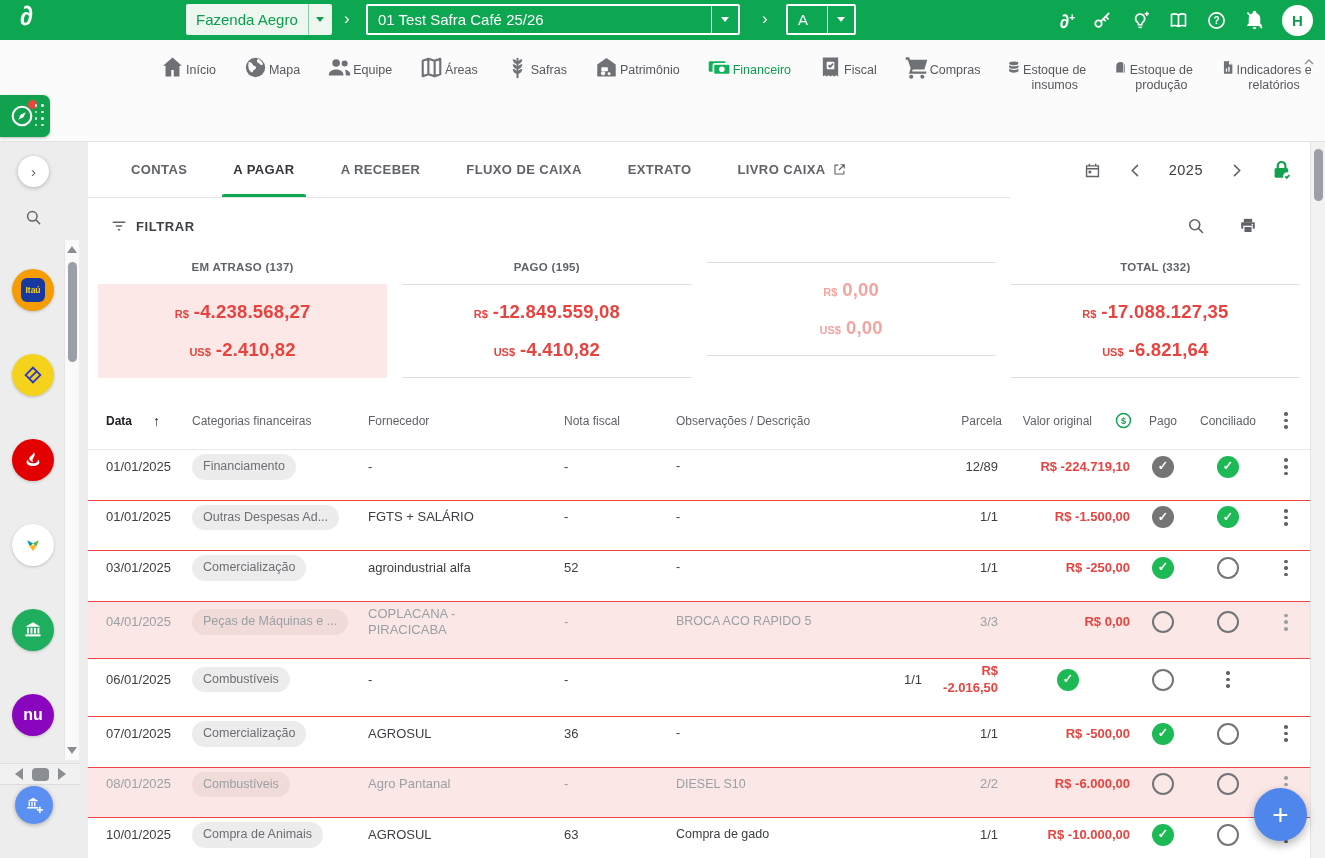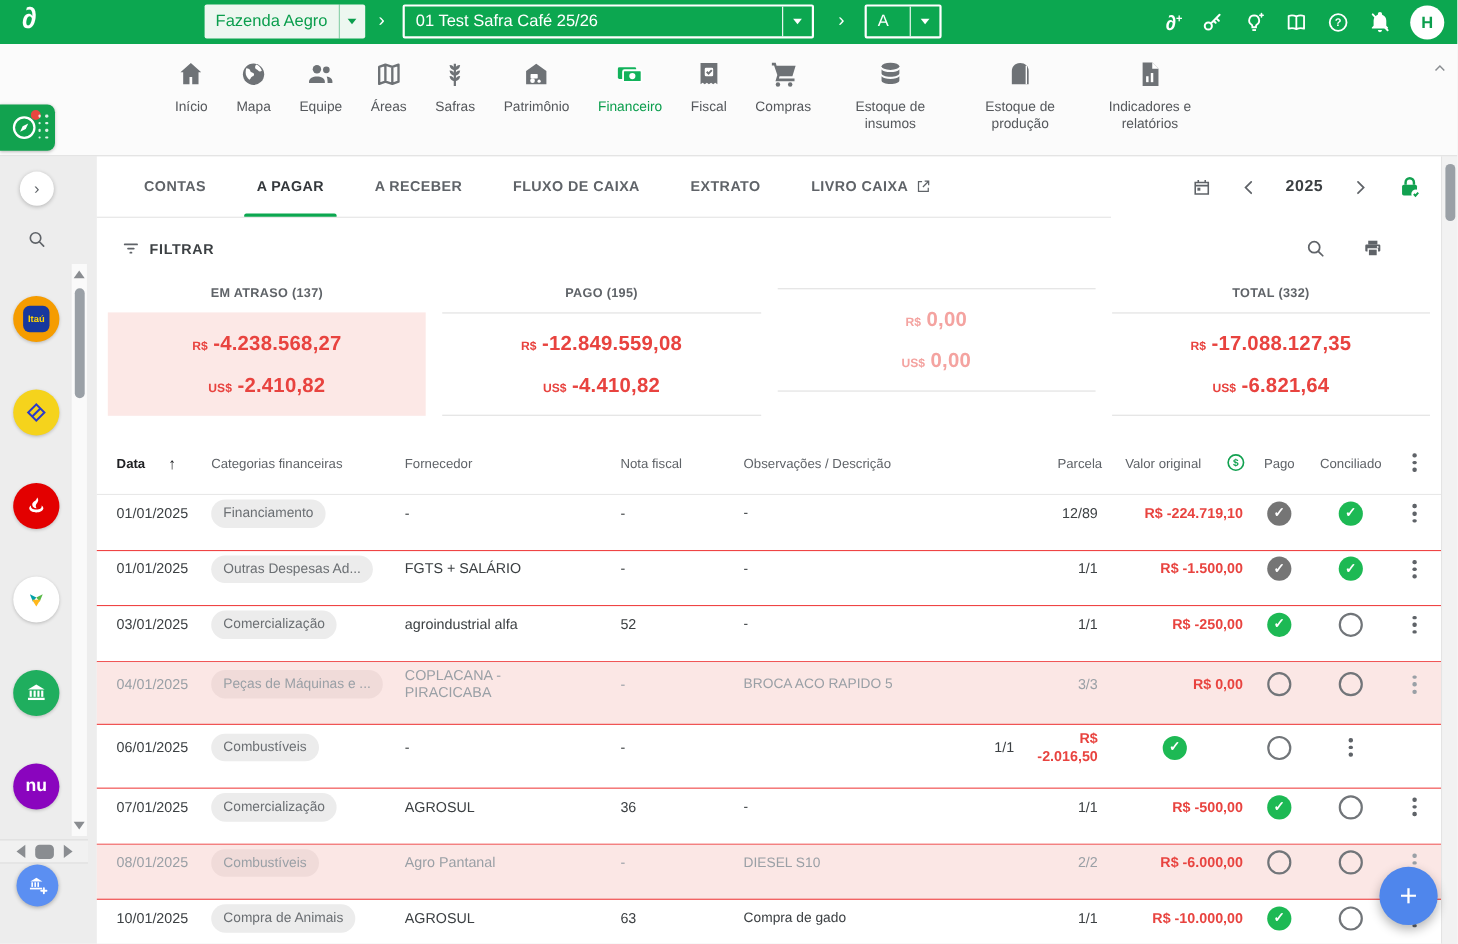--- a/index.html
+++ b/index.html
@@ -25,21 +25,21 @@
   .sel-field{left:786px;width:70px}
   .bsep{position:absolute;top:9px;color:#fff;font-size:17px;line-height:20px}
   .top-icons{position:absolute;right:12px;top:0;height:40px;display:flex;align-items:center;gap:17px}
   .tico{width:21px;height:21px;color:#fff;cursor:pointer}
   .aegro-add{color:#fff;font-size:19px;font-weight:bold;cursor:pointer;line-height:18px}
   .aegro-add sup{font-size:10px}
   .avatar{width:31px;height:31px;border-radius:50%;background:#fff;color:var(--greentx);font-weight:bold;font-size:15px;display:flex;align-items:center;justify-content:center;cursor:pointer}
   
   .navbar{position:absolute;left:0;top:40px;width:1325px;height:102px;background:#FBFBFB;border-bottom:1px solid #e2e2e2;z-index:20}
   .nav-items{position:absolute;left:146px;top:0;display:flex;align-items:flex-start}
-  .nitem{display:flex;flex-direction:column;align-items:center;padding:14px 13px 0 13px;cursor:pointer;color:#55585C}
+  .nitem{display:flex;flex-direction:row;padding:14px 13px 0 13px;cursor:pointer;color:#55585C}
   .nitem .nic{width:27px;height:27px;color:#6E7276}
   .nitem .nlab{margin-top:9px;font-size:12.5px;text-align:center;line-height:1.2;max-width:92px}
   .nitem.active{color:var(--greentx)}
   .nitem.active .nic{color:#12B25B}
   .nav-collapse{position:absolute;right:8px;top:14px;width:16px;height:16px;color:#8a8d91;cursor:pointer}
   
   .ext-pill{position:absolute;left:0;top:95px;width:50px;height:42px;background:#12A24F;border-radius:0 7px 7px 0;z-index:25;cursor:pointer;box-shadow:0 1px 3px rgba(0,0,0,.25)}
   .ext-pill .comp{position:absolute;left:9px;top:8px;width:26px;height:26px}
   .ext-pill .reddot{position:absolute;left:28px;top:5px;width:9px;height:9px;border-radius:50%;background:#E9463F}
   .dots{position:absolute;right:5px;top:9px;display:grid;grid-template-columns:4px 4px;grid-auto-rows:4px;gap:2.5px}
@@ -71,21 +71,21 @@
   
   .main{position:absolute;left:88px;top:142px;width:1222px;height:716px;background:#fff}
   .tabsbar{display:flex;height:56px}
   .tabs{flex:1;display:flex;align-items:stretch;border-bottom:1px solid #e4e4e4;padding-left:20px}
   .tab{display:flex;align-items:center;gap:6px;padding:0 23px;font-size:13px;letter-spacing:.4px;color:#5f6368;font-weight:bold;cursor:pointer;position:relative;white-space:nowrap}
   .tab.active{color:#33373b}
   .tab.active::after{content:"";position:absolute;left:12px;right:12px;bottom:0;height:3px;background:#0CA750;border-radius:2px 2px 0 0}
   .tab .ext{width:15px;height:15px;color:#5f6368}
   .period{width:300px;display:flex;align-items:center;justify-content:flex-end;gap:24px;padding-right:16px}
   .pico{width:19px;height:19px;color:#5f6368;cursor:pointer}
-  .pyear{font-size:14.5px;font-weight:bold;color:#3c4043;letter-spacing:.5px}
+  .pyear{font-size:14.5px;font-weight:normal;color:#3c4043;letter-spacing:.5px}
   .plock{width:24px;height:24px;cursor:pointer}
   
   .filterrow{height:56px;display:flex;align-items:center;justify-content:space-between;padding:0 22px}
   .fbtn{display:flex;align-items:center;gap:8px;font-size:13px;font-weight:bold;letter-spacing:.6px;color:#3c4043;cursor:pointer}
   .fbtn .fic{width:18px;height:18px;color:#5f6368}
   .fright{display:flex;align-items:center;gap:32px;margin-right:30px}
   .fright .pico{width:20px;height:20px}
   
   .summary{display:flex;gap:15px;padding:2px 10px 14px 10px}
   .card{flex:1;cursor:pointer}

